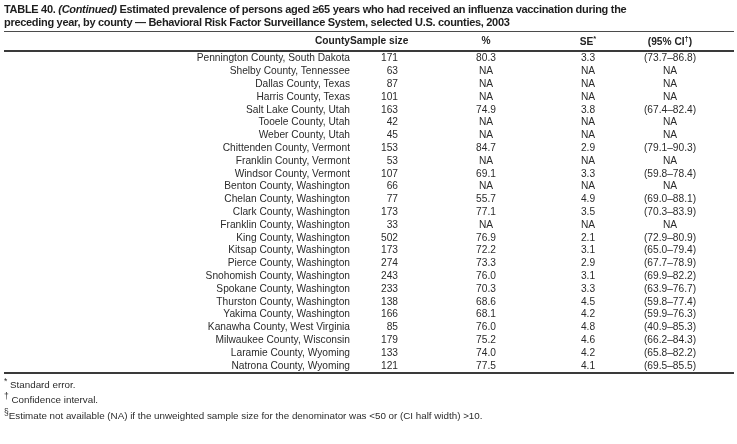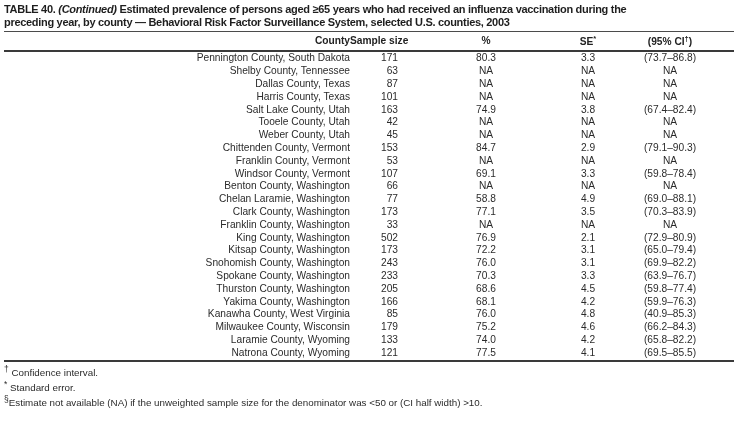--- a/index.html
+++ b/index.html
@@ -154,23 +154,23 @@
 
     <tr>
       <td>Benton County, Washington</td>
       <td>66</td>
       <td>NA</td>
       <td>NA</td>
       <td>NA</td>
     </tr>
 
     <tr>
-      <td>Chelan Laramie, Washington</td>
+      <td>Chelan County, Washington</td>
       <td>77</td>
-      <td>58.8</td>
+      <td>55.7</td>
       <td>4.9</td>
       <td>(69.0–88.1)</td>
     </tr>
 
     <tr>
       <td>Clark County, Washington</td>
       <td>173</td>
       <td>77.1</td>
       <td>3.5</td>
       <td>(70.3–83.9)</td>
@@ -193,40 +193,47 @@
     </tr>
 
     <tr>
       <td>Kitsap County, Washington</td>
       <td>173</td>
       <td>72.2</td>
       <td>3.1</td>
       <td>(65.0–79.4)</td>
     </tr>
 
+    <tr>
+      <td>Pierce County, Washington</td>
+      <td>274</td>
+      <td>73.3</td>
+      <td>2.9</td>
+      <td>(67.7–78.9)</td>
+    </tr>
 
     <tr>
       <td>Snohomish County, Washington</td>
       <td>243</td>
       <td>76.0</td>
       <td>3.1</td>
       <td>(69.9–82.2)</td>
     </tr>
 
     <tr>
       <td>Spokane County, Washington</td>
       <td>233</td>
       <td>70.3</td>
       <td>3.3</td>
       <td>(63.9–76.7)</td>
     </tr>
 
     <tr>
       <td>Thurston County, Washington</td>
-      <td>205</td>
+      <td>138</td>
       <td>68.6</td>
       <td>4.5</td>
       <td>(59.8–77.4)</td>
     </tr>
 
     <tr>
       <td>Yakima County, Washington</td>
       <td>166</td>
       <td>68.1</td>
       <td>4.2</td>
@@ -261,18 +268,18 @@
       <td>Natrona County, Wyoming</td>
       <td>121</td>
       <td>77.5</td>
       <td>4.1</td>
       <td>(69.5–85.5)</td>
     </tr>
   </tbody>
   </table>
 
   <div class="footnotes">
+    <div class="fn"><sup>*</sup> <span>Standard error.</span></div>
     <div class="fn"><sup>†</sup> <span>Confidence interval.</span></div>
-    <div class="fn"><sup>*</sup> <span>Standard error.</span></div>
     <div class="fn"><sup>§</sup><span>Estimate not available (NA) if the unweighted sample size for the denominator was &lt;50 or (CI half width) &gt;10.</span></div>
   </div>
 
 </div>
 
 </body></html>

